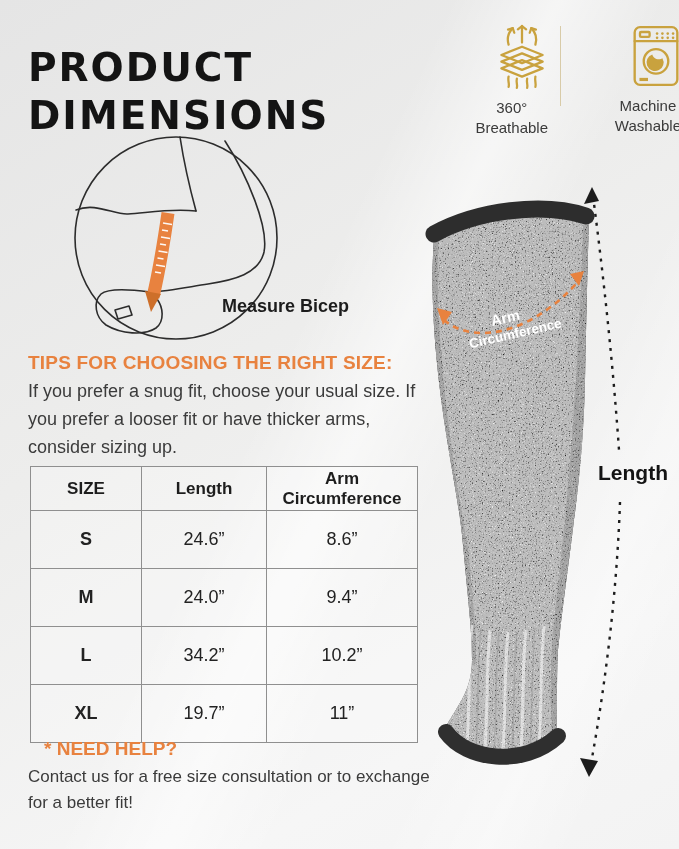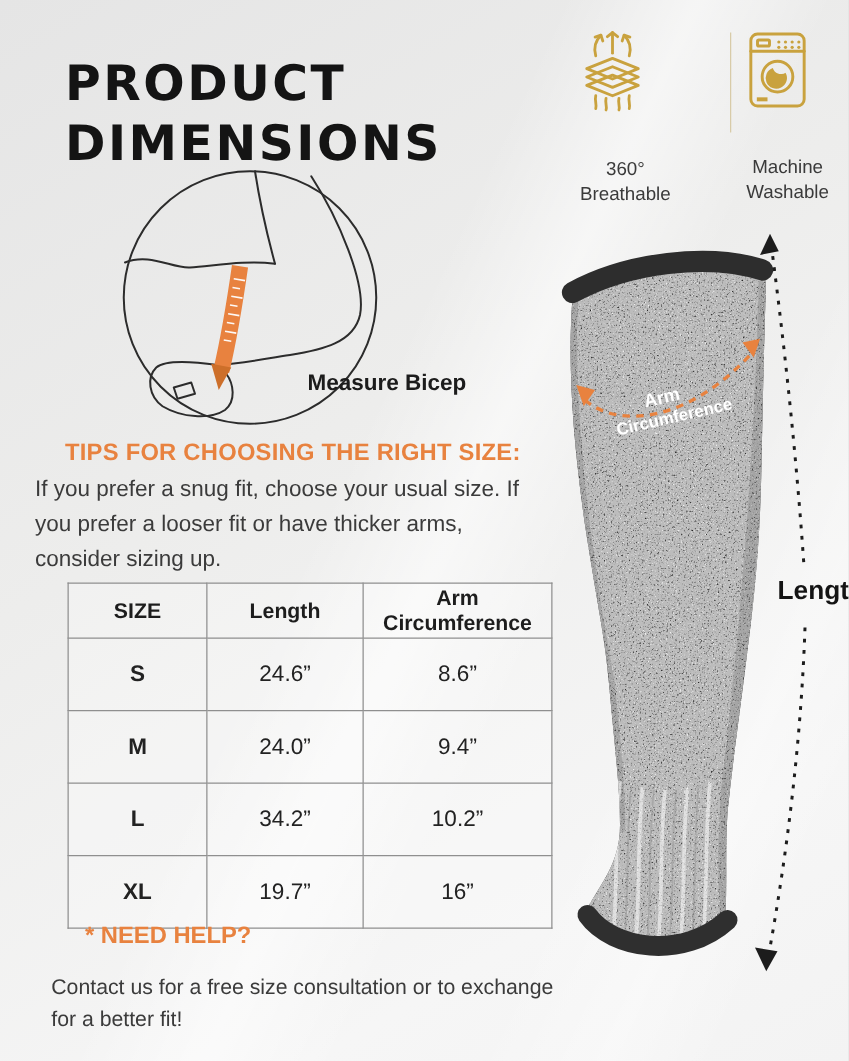--- a/index.html
+++ b/index.html
@@ -7,29 +7,29 @@
     position:relative;width:679px;height:849px;margin:0 auto;overflow:hidden;
     background:linear-gradient(150deg,#e5e5e5 0%,#ededec 40%,#f6f6f6 80%,#f3f3f3 100%);
     font-family:"Liberation Sans",sans-serif;color:#222;
   }
   .canvas::before{
     content:"";position:absolute;inset:0;pointer-events:none;
     background:
       linear-gradient(115deg,transparent 42%,rgba(255,255,255,.55) 52%,transparent 62%),
       linear-gradient(115deg,transparent 72%,rgba(255,255,255,.38) 82%,transparent 90%);
   }
-  .abs{position:absolute;margin-left:24px;}
+  .abs{position:absolute;}
   .page-title{
     left:28px;top:18px;width:390px;
     font-family:"DejaVu Sans","Liberation Sans",sans-serif;
     font-size:39px;font-weight:800;line-height:1.23;letter-spacing:2px;color:#141414;
   }
   
   .features{left:440px;top:24px;display:flex;align-items:flex-start;}
-  .feature{width:108px;display:flex;flex-direction:column;align-items:flex-start;gap:28px;}
+  .feature{width:108px;display:flex;flex-direction:column;align-items:flex-end;}
   .feature svg{display:block;}
   .feature-label{margin-top:8px;font-size:15px;line-height:1.35;color:#3a3a3a;text-align:center;}
   .feature-divider{width:1px;height:80px;background:#d8cba8;margin:2px 12px 0 12px;}
   
   .bicep-wrap{left:66px;top:131px;width:220px;height:220px;}
   .bicep-caption{left:222px;top:296px;font-size:18px;font-weight:700;color:#1c1c1c;}
   
   .tips-heading{left:28px;top:352px;font-size:19px;font-weight:800;color:#E8823F;letter-spacing:.2px;}
   .tips-body{left:28px;top:378px;width:406px;font-size:18px;line-height:1.55;color:#3b3b3b;}
   
@@ -161,27 +161,27 @@
         <td>9.4”</td>
       </tr>
       <tr>
         <td class="size-cell">L</td>
         <td>34.2”</td>
         <td>10.2”</td>
       </tr>
       <tr>
         <td class="size-cell">XL</td>
         <td>19.7”</td>
-        <td>16”</td>
+        <td>11”</td>
       </tr>
     </tbody>
   </table>
 
   <div class="abs help-heading">* NEED HELP?</div>
-  <p class="abs help-body" style="margin:13px">Contact us for a free size consultation or to exchange for a better fit!</p>
+  <p class="abs help-body" style="margin:0">Contact us for a free size consultation or to exchange for a better fit!</p>
 
   <div class="abs product-wrap">
     <svg width="262" height="640" viewBox="0 0 262 640" fill="none">
       <defs>
         <linearGradient id="bodyGrad" x1="0" y1="0" x2="1" y2="0">
           <stop offset="0" stop-color="#b7b7b7"></stop>
           <stop offset=".25" stop-color="#cecece"></stop>
           <stop offset=".6" stop-color="#d9d9d9"></stop>
           <stop offset="1" stop-color="#bfbfbf"></stop>
         </linearGradient>

